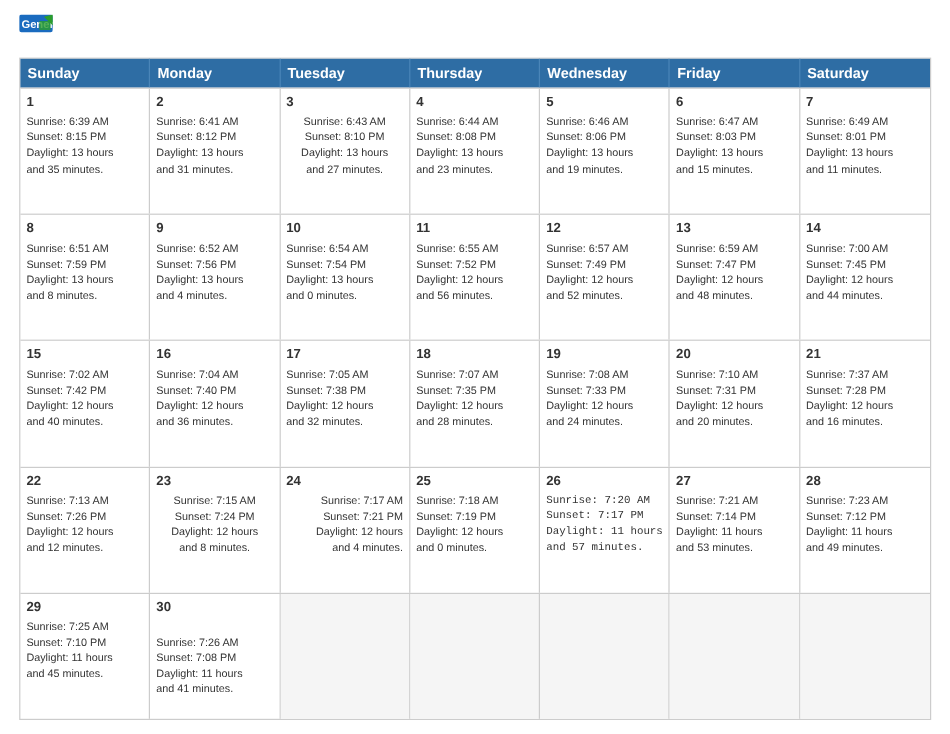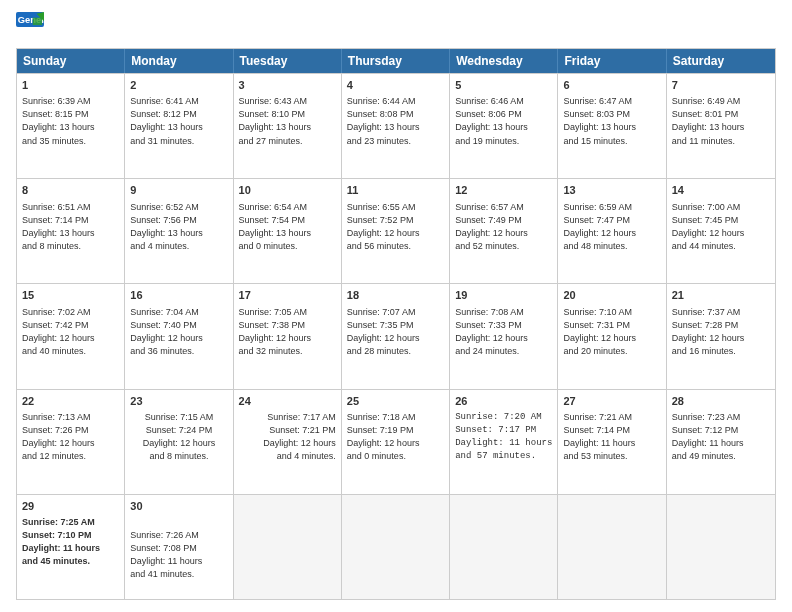--- a/index.html
+++ b/index.html
@@ -155,21 +155,21 @@
           </div>
           <div class="cal-cell">
             <span class="day-num">2</span>
             <div class="info" style="white-space: pre-line;">Sunrise: 6:41 AM
 Sunset: 8:12 PM
 Daylight: 13 hours
 and 31 minutes.</div>
           </div>
           <div class="cal-cell">
             <span class="day-num">3</span>
-            <div class="info" style="white-space: pre-line;">Sunrise: 6:43 AM
+            <div class="info" style="white-space: pre-line; text-align: center;">Sunrise: 6:43 AM
 Sunset: 8:10 PM
 Daylight: 13 hours
 and 27 minutes.</div>
           </div>
           <div class="cal-cell">
             <span class="day-num">4</span>
             <div class="info" style="white-space: pre-line;">Sunrise: 6:44 AM
 Sunset: 8:08 PM
 Daylight: 13 hours
 and 23 minutes.</div>
@@ -193,21 +193,21 @@
             <div class="info" style="white-space: pre-line;">Sunrise: 6:49 AM
 Sunset: 8:01 PM
 Daylight: 13 hours
 and 11 minutes.</div>
           </div>
         </div>
         <div class="cal-row">
           <div class="cal-cell">
             <span class="day-num">8</span>
             <div class="info" style="white-space: pre-line;">Sunrise: 6:51 AM
-Sunset: 7:14 PM
+Sunset: 7:59 PM
 Daylight: 13 hours
 and 8 minutes.</div>
           </div>
           <div class="cal-cell">
             <span class="day-num">9</span>
             <div class="info" style="white-space: pre-line;">Sunrise: 6:52 AM
 Sunset: 7:56 PM
 Daylight: 13 hours
 and 4 minutes.</div>
           </div>
@@ -345,21 +345,21 @@
             <span class="day-num">28</span>
             <div class="info" style="white-space: pre-line;">Sunrise: 7:23 AM
 Sunset: 7:12 PM
 Daylight: 11 hours
 and 49 minutes.</div>
           </div>
         </div>
         <div class="cal-row">
           <div class="cal-cell">
             <span class="day-num">29</span>
-            <div class="info" style="white-space: pre-line; font-weight: bold;">Sunrise: 7:25 AM
+            <div class="info" style="white-space: pre-line;">Sunrise: 7:25 AM
 Sunset: 7:10 PM
 Daylight: 11 hours
 and 45 minutes.</div>
           </div>
           <div class="cal-cell">
             <span class="day-num">30</span>
             <div class="info" style="white-space: pre-line; margin-top: 15px;">Sunrise: 7:26 AM
 Sunset: 7:08 PM
 Daylight: 11 hours
 and 41 minutes.</div>

